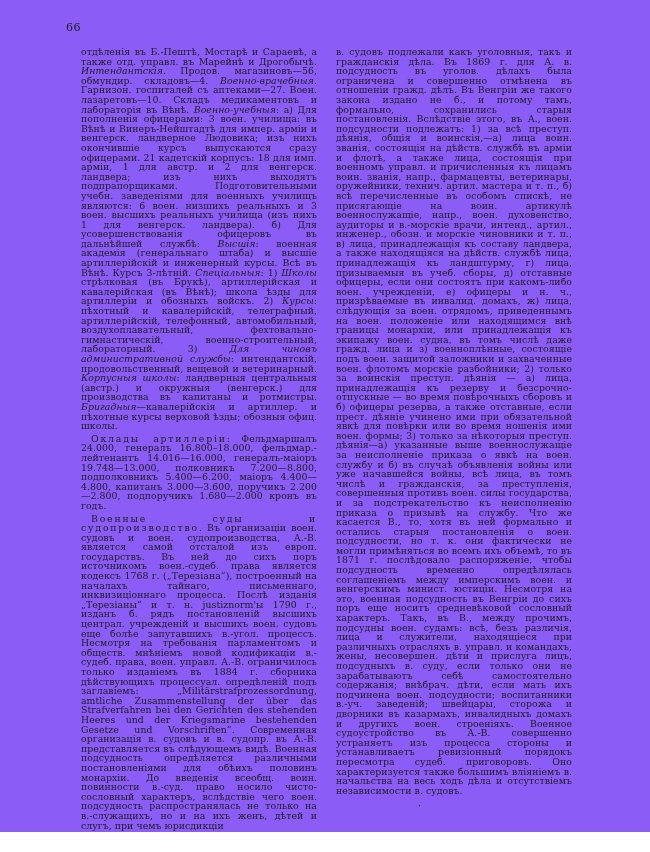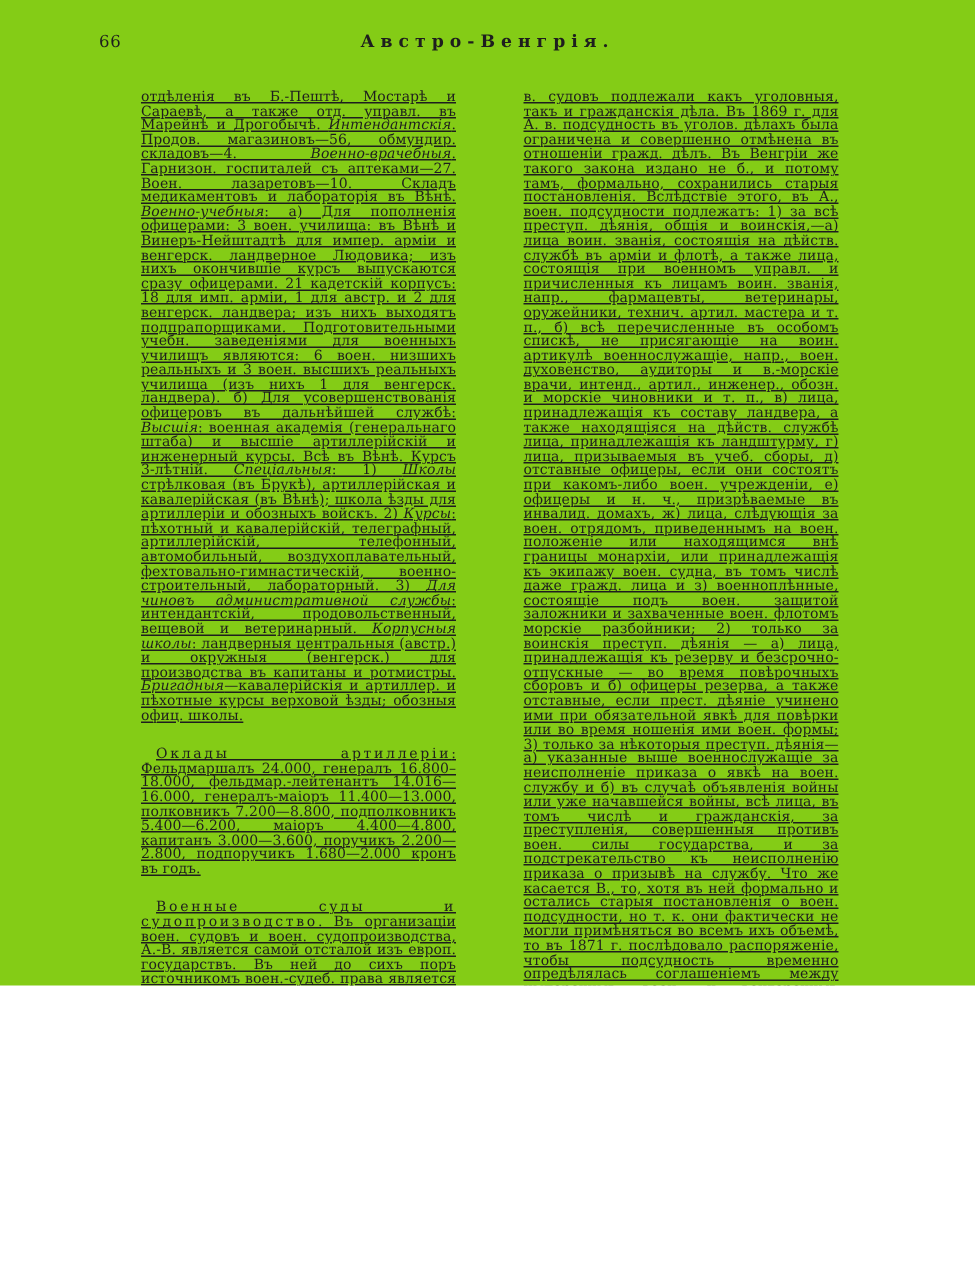--- a/index.html
+++ b/index.html
@@ -1,20 +1,20 @@
 <!DOCTYPE html>
 <html><head>
 <meta charset="utf-8">
 <style>
   html, body { margin: 0; padding: 0; }
   .page {
     position: relative;
     width: 650px;
-    height: 657px;
-    background: #84cc16;
+    height: 832px;
+    background: #8b5cf6;
     overflow: hidden;
     font-family: "DejaVu Serif", serif;
     color: #1e1e1e;
   }
   .page-number {
     position: absolute;
     top: 21px;
     left: 66px;
     font-size: 11px;
     letter-spacing: 0.5px;
@@ -37,42 +37,41 @@
     display: flex;
     gap: 13px;
   }
   .col {
     width: 242px;
     text-align: justify;
     font-size: 9.35px;
     line-height: 9.6px;
     letter-spacing: 0.05px;
   }
-  .para { margin: 16px; text-decoration: underline; }
+  .para { margin: 3px; }
   .para.indent { text-indent: 10px; }
   .it { font-style: italic; }
   .spaced { letter-spacing: 1.8px; }
   .end-mark {
     position: absolute;
     top: 800px;
     left: 418px;
     font-size: 10px;
     color: #2a2a2a;
   }
 </style>
 </head>
 <body>
 
 <div class="page">
   <div class="page-number">66</div>
-  <div class="page-title">Австро-Венгрія.</div>
   <div class="columns">
     <div class="col">
         <p class="para"><span class="">отдѣленія въ Б.-Пештѣ, Мостарѣ и Сараевѣ, а также отд. управл. въ Марейнѣ и Дрогобычѣ. </span><span class="it">Интендантскія</span><span class="">. Продов. магазиновъ—56, обмундир. складовъ—4. </span><span class="it">Военно-врачебныя</span><span class="">. Гарнизон. госпиталей съ аптеками—27. Воен. лазаретовъ—10. Складъ медикаментовъ и лабораторія въ Вѣнѣ. </span><span class="it">Военно-учебныя</span><span class="">: а) Для пополненія офицерами: 3 воен. училища: въ Вѣнѣ и Винеръ-Нейштадтѣ для импер. арміи и венгерск. ландверное Людовика; изъ нихъ окончившіе курсъ выпускаются сразу офицерами. 21 кадетскій корпусъ: 18 для имп. арміи, 1 для австр. и 2 для венгерск. ландвера; изъ нихъ выходятъ подпрапорщиками. Подготовительными учебн. заведеніями для военныхъ училищъ являются: 6 воен. низшихъ реальныхъ и 3 воен. высшихъ реальныхъ училища (изъ нихъ 1 для венгерск. ландвера). б) Для усовершенствованія офицеровъ въ дальнѣйшей службѣ: </span><span class="it">Высшія</span><span class="">: военная академія (генеральнаго штаба) и высшіе артиллерійскій и инженерный курсы. Всѣ въ Вѣнѣ. Курсъ 3-лѣтній. </span><span class="it">Спеціальныя</span><span class="">: 1) </span><span class="it">Школы</span><span class=""> стрѣлковая (въ Брукѣ), артиллерійская и кавалерійская (въ Вѣнѣ); школа ѣзды для артиллеріи и обозныхъ войскъ. 2) </span><span class="it">Курсы</span><span class="">: пѣхотный и кавалерійскій, телеграфный, артиллерійскій, телефонный, автомобильный, воздухоплавательный, фехтовально-гимнастическій, военно-строительный, лабораторный. 3) </span><span class="it">Для чиновъ административной службы</span><span class="">: интендантскій, продовольственный, вещевой и ветеринарный. </span><span class="it">Корпусныя школы</span><span class="">: ландверныя центральныя (австр.) и окружныя (венгерск.) для производства въ капитаны и ротмистры. </span><span class="it">Бригадныя</span><span class="">—кавалерійскія и артиллер. и пѣхотные курсы верховой ѣзды; обозныя офиц. школы.</span></p>
-        <p class="para indent"><span class="spaced">Оклады артиллеріи</span><span class="">: Фельдмаршалъ 24.000, генералъ 16.800–18.000, фельдмар.-лейтенантъ 14.016—16.000, генералъ-маіоръ 11.400—13.000, полковникъ 7.200—8.800, подполковникъ 5.400—6.200, маіоръ 4.400—4.800, капитанъ 3.000—3.600, поручикъ 2.200—2.800, подпоручикъ 1.680—2.000 кронъ въ годъ.</span></p>
+        <p class="para indent"><span class="spaced">Оклады артиллеріи</span><span class="">: Фельдмаршалъ 24.000, генералъ 16.800–18.000, фельдмар.-лейтенантъ 14.016—16.000, генералъ-маіоръ 19.748—13.000, полковникъ 7.200—8.800, подполковникъ 5.400—6.200, маіоръ 4.400—4.800, капитанъ 3.000—3.600, поручикъ 2.200—2.800, подпоручикъ 1.680—2.000 кронъ въ годъ.</span></p>
         <p class="para indent"><span class="spaced">Военные суды и судопроизводство</span><span class="">. Въ организаціи воен. судовъ и воен. судопроизводства, А.-В. является самой отсталой изъ европ. государствъ. Въ ней до сихъ поръ источникомъ воен.-судеб. права является кодексъ 1768 г. („Терезіана“), построенный на началахъ тайнаго, письменнаго, инквизиціоннаго процесса. Послѣ изданія „Терезіаны“ и т. н. justiznorm'ы 1790 г., изданъ б. рядъ постановленій высшихъ централ. учрежденій и высшихъ воен. судовъ еще болѣе запутавшихъ в.-угол. процессъ. Несмотря на требованія парламентомъ и обществ. мнѣніемъ новой кодификаціи в.-судеб. права, воен. управл. А.-В. ограничилось только изданіемъ въ 1884 г. сборника дѣйствующихъ процессуал. опредѣленій подъ заглавіемъ: „Militärstrafprozessordnung, amtliche Zusammenstellung der über das Strafverfahren bei den Gerichten des stehenden Heeres und der Kriegsmarine bestehenden Gesetze und Vorschriften“. Современная организація в. судовъ и в. судопр. въ А.-В. представляется въ слѣдующемъ видѣ. Военная подсудность опредѣляется различными постановленіями для обѣихъ половинъ монархіи. До введенія всеобщ. воин. повинности в.-суд. право носило чисто-сословный характеръ, вслѣдствіе чего воен. подсудность распространялась не только на в.-служащихъ, но и на ихъ женъ, дѣтей и слугъ, при чемъ юрисдикціи</span></p>
       </div>
     <div class="col">
         <p class="para"><span class="">в. судовъ подлежали какъ уголовныя, такъ и гражданскія дѣла. Въ 1869 г. для А. в. подсудность въ уголов. дѣлахъ была ограничена и совершенно отмѣнена въ отношеніи гражд. дѣлъ. Въ Венгріи же такого закона издано не б., и потому тамъ, формально, сохранились старыя постановленія. Вслѣдствіе этого, въ А., воен. подсудности подлежатъ: 1) за всѣ преступ. дѣянія, общія и воинскія,—а) лица воин. званія, состоящія на дѣйств. службѣ въ арміи и флотѣ, а также лица, состоящія при военномъ управл. и причисленныя къ лицамъ воин. званія, напр., фармацевты, ветеринары, оружейники, технич. артил. мастера и т. п., б) всѣ перечисленные въ особомъ спискѣ, не присягающіе на воин. артикулѣ военнослужащіе, напр., воен. духовенство, аудиторы и в.-морскіе врачи, интенд., артил., инженер., обозн. и морскіе чиновники и т. п., в) лица, принадлежащія къ составу ландвера, а также находящіяся на дѣйств. службѣ лица, принадлежащія къ ландштурму, г) лица, призываемыя въ учеб. сборы, д) отставные офицеры, если они состоятъ при какомъ-либо воен. учрежденіи, е) офицеры и н. ч., призрѣваемые въ инвалид. домахъ, ж) лица, слѣдующія за воен. отрядомъ, приведеннымъ на воен. положеніе или находящимся внѣ границы монархіи, или принадлежащія къ экипажу воен. судна, въ томъ числѣ даже гражд. лица и з) военноплѣнные, состоящіе подъ воен. защитой заложники и захваченные воен. флотомъ морскіе разбойники; 2) только за воинскія преступ. дѣянія — а) лица, принадлежащія къ резерву и безсрочно-отпускные — во время повѣрочныхъ сборовъ и б) офицеры резерва, а также отставные, если прест. дѣяніе учинено ими при обязательной явкѣ для повѣрки или во время ношенія ими воен. формы; 3) только за нѣкоторыя преступ. дѣянія—а) указанные выше военнослужащіе за неисполненіе приказа о явкѣ на воен. службу и б) въ случаѣ объявленія войны или уже начавшейся войны, всѣ лица, въ томъ числѣ и гражданскія, за преступленія, совершенныя противъ воен. силы государства, и за подстрекательство къ неисполненію приказа о призывѣ на службу. Что же касается В., то, хотя въ ней формально и остались старыя постановленія о воен. подсудности, но т. к. они фактически не могли примѣняться во всемъ ихъ объемѣ, то въ 1871 г. послѣдовало распоряженіе, чтобы подсудность временно опредѣлялась соглашеніемъ между имперскимъ воен. и венгерскимъ минист. юстиціи. Несмотря на это, военная подсудность въ Венгріи до сихъ поръ еще носитъ средневѣковой сословный характеръ. Такъ, въ В., между прочимъ, подсудны воен. судамъ: всѣ, безъ различія, лица и служители, находящіеся при различныхъ отрасляхъ в. управл. и командахъ, жены, несовершен. дѣти и прислуга лицъ, подсудныхъ в. суду, если только они не зарабатываютъ себѣ самостоятельно содержанія; внѣбрач. дѣти, если мать ихъ подчинена воен. подсудности; воспитанники в.-уч. заведеній; швейцары, сторожа и дворники въ казармахъ, инвалидныхъ домахъ и другихъ воен. строеніяхъ. Военное судоустройство въ А.-В. совершенно устраняетъ изъ процесса стороны и устанавливаетъ ревизіонный порядокъ пересмотра судеб. приговоровъ. Оно характеризуется также большимъ вліяніемъ в. начальства на весь ходъ дѣла и отсутствіемъ независимости в. судовъ.</span></p>
       </div>
   </div>
   <div class="end-mark">·</div>
 </div>
 
 </body></html>

